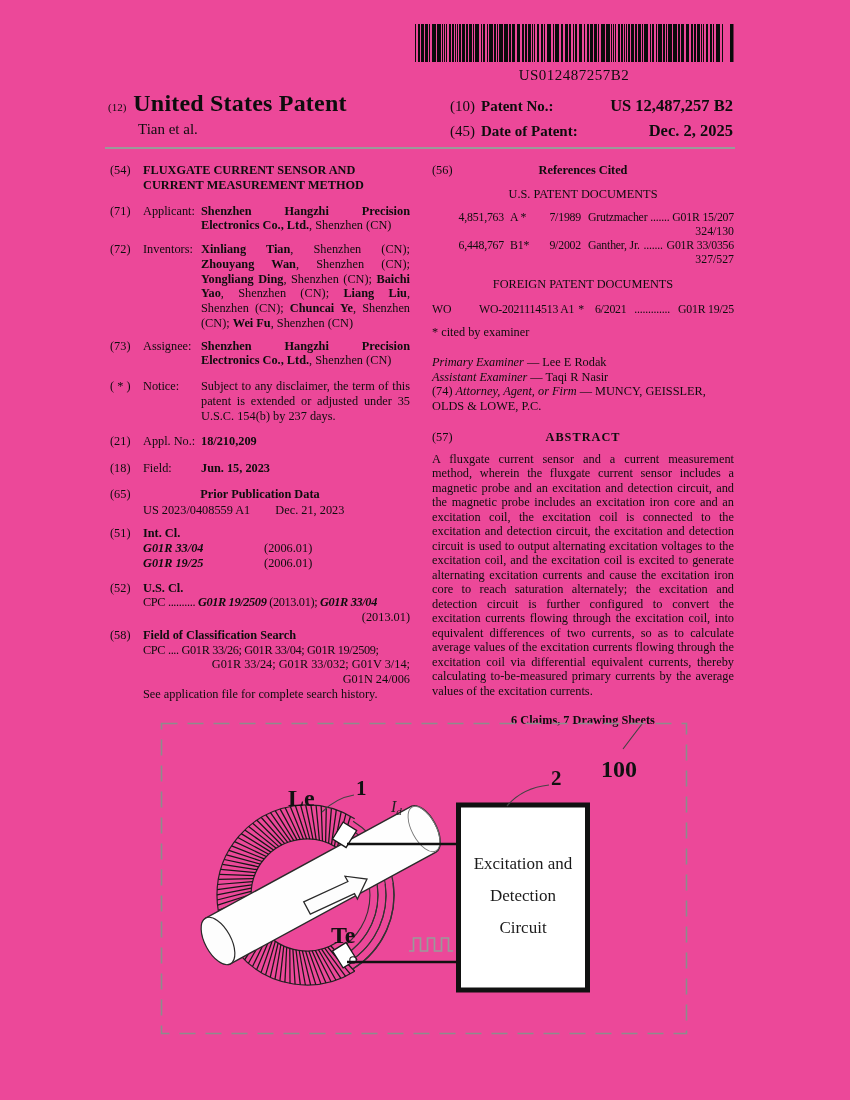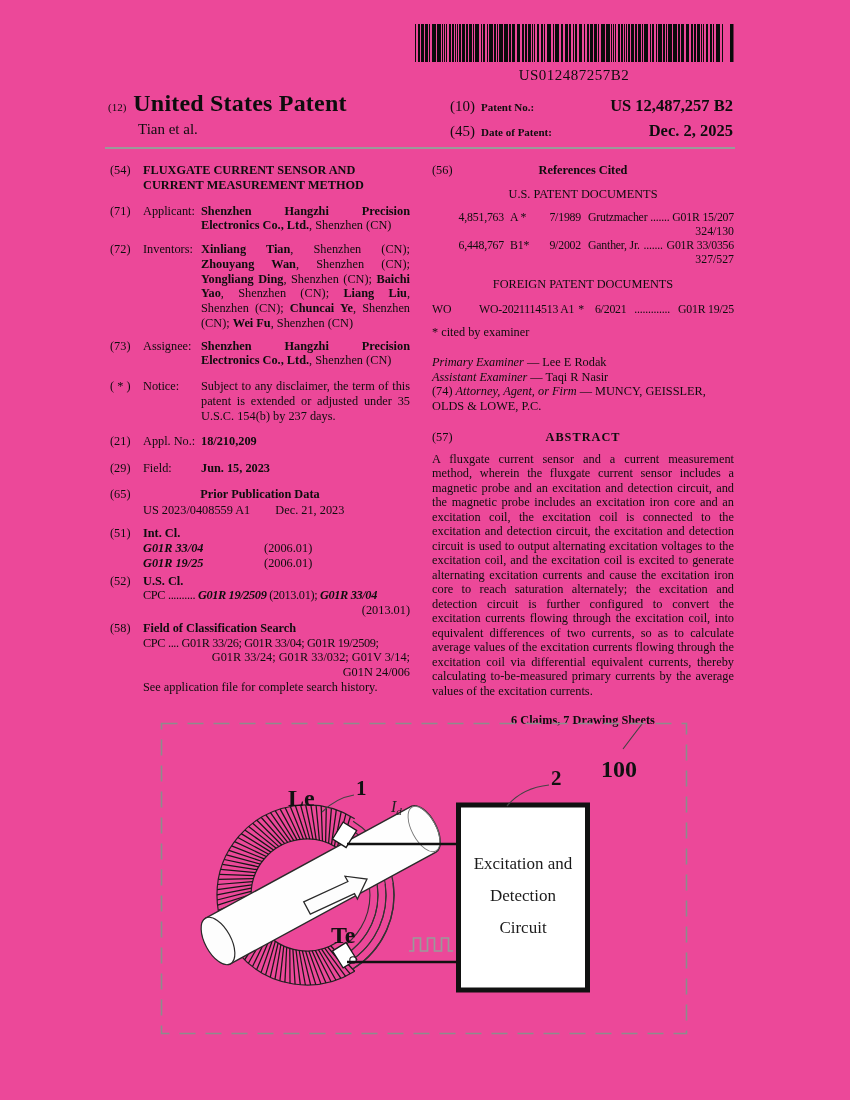--- a/index.html
+++ b/index.html
@@ -9,21 +9,21 @@
   .barcode-wrap{position:absolute;left:413px;top:24px;width:322px;}
   .barcode-text{text-align:center;font-size:15px;letter-spacing:.5px;margin-top:1px;}
   
   .hdr-left{position:absolute;left:108px;top:90px;display:flex;align-items:baseline;}
   .tag12{font-size:11px;margin-right:7px;}
   .us-title{font-size:24px;font-weight:bold;letter-spacing:.2px;}
   .author{position:absolute;left:138px;top:121px;font-size:15px;font-weight:normal;}
   .hdr-right{position:absolute;left:450px;top:96px;width:283px;}
   .hdr-row{display:flex;align-items:baseline;margin-bottom:5px;}
   .hdr-row .smalltag{font-size:15px;margin-right:6px;}
-  .hdr-row .hlbl{font-size:11px;font-weight:bold;}
+  .hdr-row .hlbl{font-size:15px;font-weight:bold;}
   .hdr-row .hval{margin-left:auto;font-size:16.5px;font-weight:bold;}
   .rule{position:absolute;left:105px;top:147px;width:630px;border-top:2px solid #9a9a9a;}
   
   .col-left{position:absolute;left:110px;top:163px;width:300px;font-size:12.3px;line-height:1.2;}
   .col-right{position:absolute;left:432px;top:163px;width:302px;font-size:12.3px;line-height:1.2;}
   .fr{display:flex;}
   .tag{width:33px;flex:none;}
   .lbl{width:58px;flex:none;}
   .val{flex:1;text-align:justify;}
   .bold{font-weight:bold;}
@@ -197,33 +197,33 @@
       <span class="tag">( * )</span>
       <span class="lbl">Notice:</span>
       <div class="val">Subject to any disclaimer, the term of this patent is extended or adjusted under 35 U.S.C. 154(b) by 237 days.</div>
     </div>
     <div class="fr" style="margin-bottom:12px">
       <span class="tag">(21)</span>
       <span class="lbl">Appl. No.:</span>
       <div class="val bold" style="text-align:left">18/210,209</div>
     </div>
     <div class="fr" style="margin-bottom:11px">
-      <span class="tag">(29)</span>
+      <span class="tag">(18)</span>
       <span class="lbl">Field:</span>
       <div class="val bold" style="text-align:left">Jun. 15, 2023</div>
     </div>
     <div class="relrow" style="margin-bottom:9px">
       <span class="abstag">(65)</span>
       <div class="center bold">Prior Publication Data</div>
       <div class="pubrow" style="padding-left:33px">
         <span>US 2023/0408559 A1</span>
         <span class="pubdate">Dec. 21, 2023</span>
       </div>
     </div>
-    <div class="fr" style="margin-bottom:3px">
+    <div class="fr" style="margin-bottom:10px">
       <span class="tag">(51)</span>
       <div style="flex:1">
         <div class="bold">Int. Cl.</div>
         <div>
           <span class="bi clscol">G01R 33/04</span>
           <span>(2006.01)</span>
         </div>
         <div>
           <span class="bi clscol">G01R 19/25</span>
           <span>(2006.01)</span>

